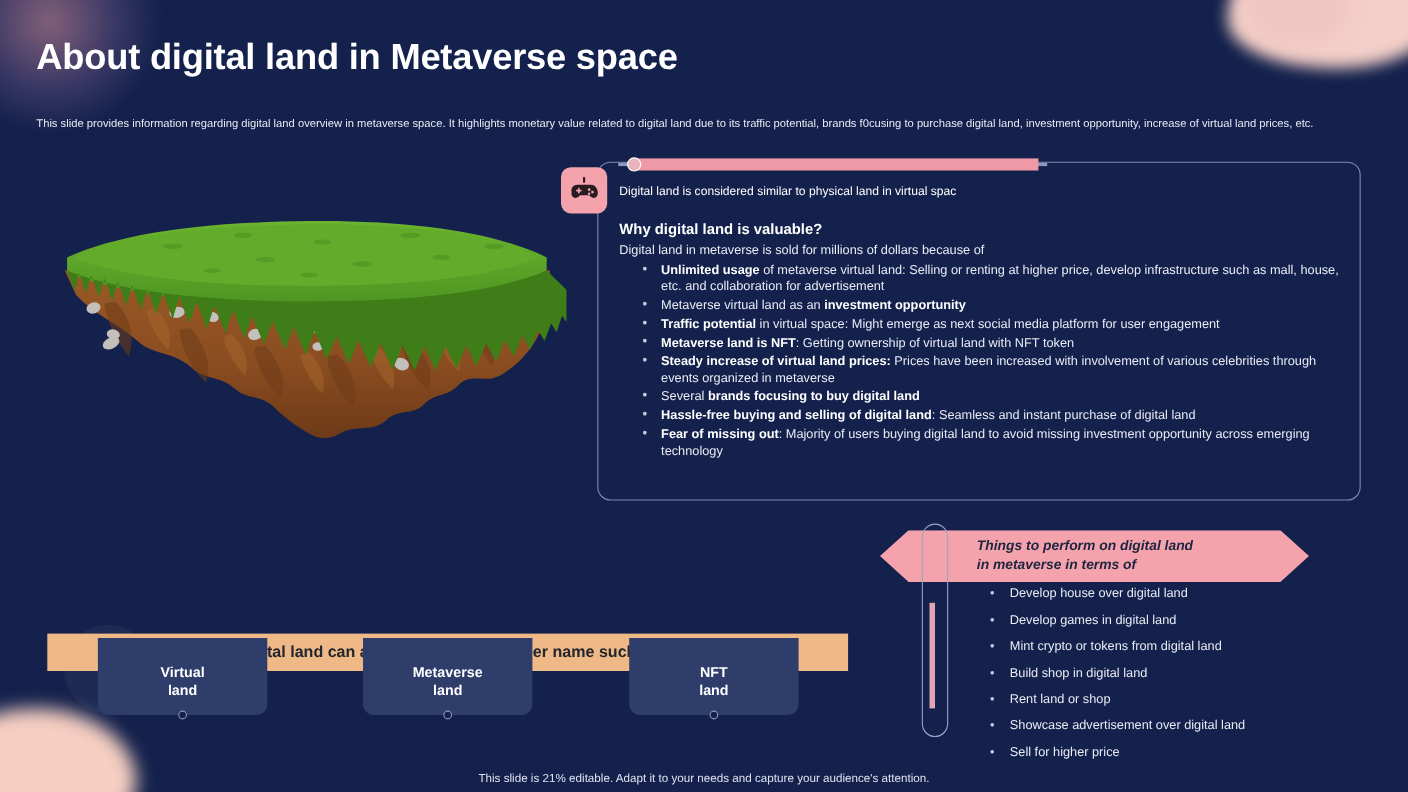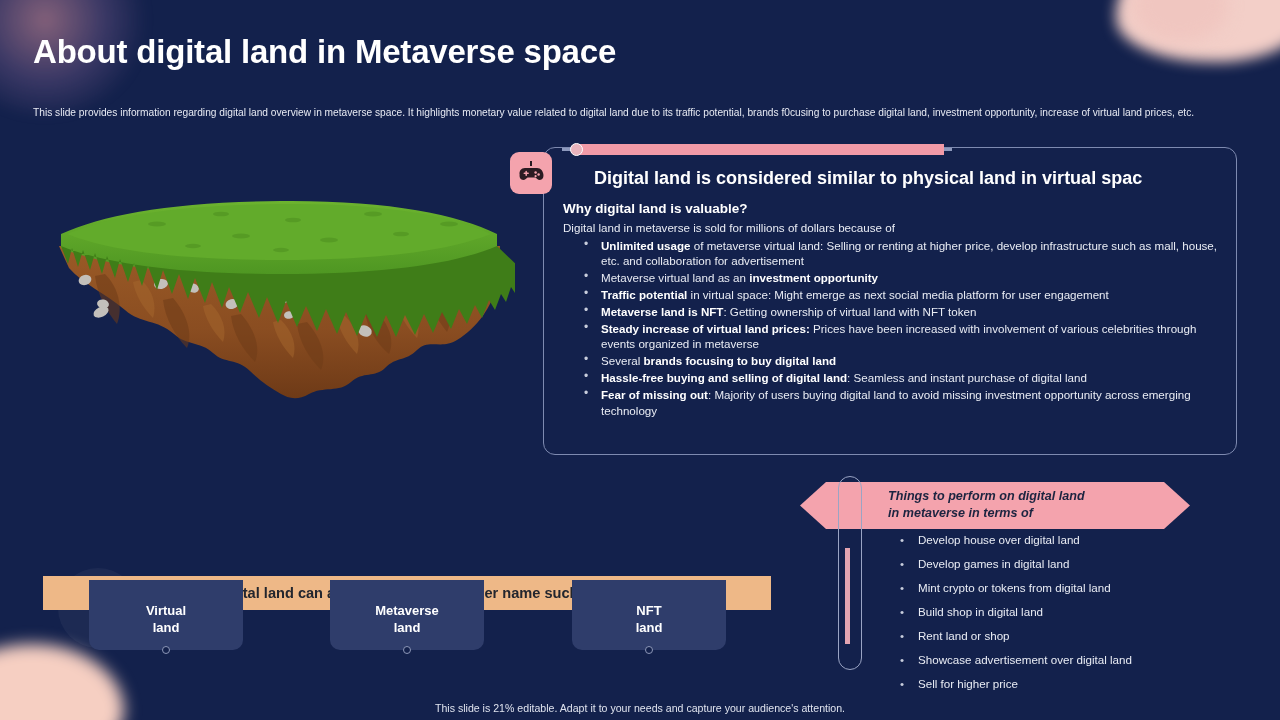--- a/index.html
+++ b/index.html
@@ -118,24 +118,23 @@
     background: #f4a3ad;
     display: flex;
     align-items: center;
     justify-content: center;
   }
   .icon-badge svg { display: block; }
 
   .card-heading {
     position: absolute;
     left: 563px; top: 168px;
-    font-size: 18px;
-    font-weight: bold;
+    font-size: 11px;
+    font-weight: normal;
     color: #ffffff;
-    margin-left: 31px;
   }
   .card-subheading {
     position: absolute;
     left: 563px; top: 201px;
     font-size: 13.5px;
     font-weight: bold;
     color: #ffffff;
   }
   .card-lead {
     position: absolute;

